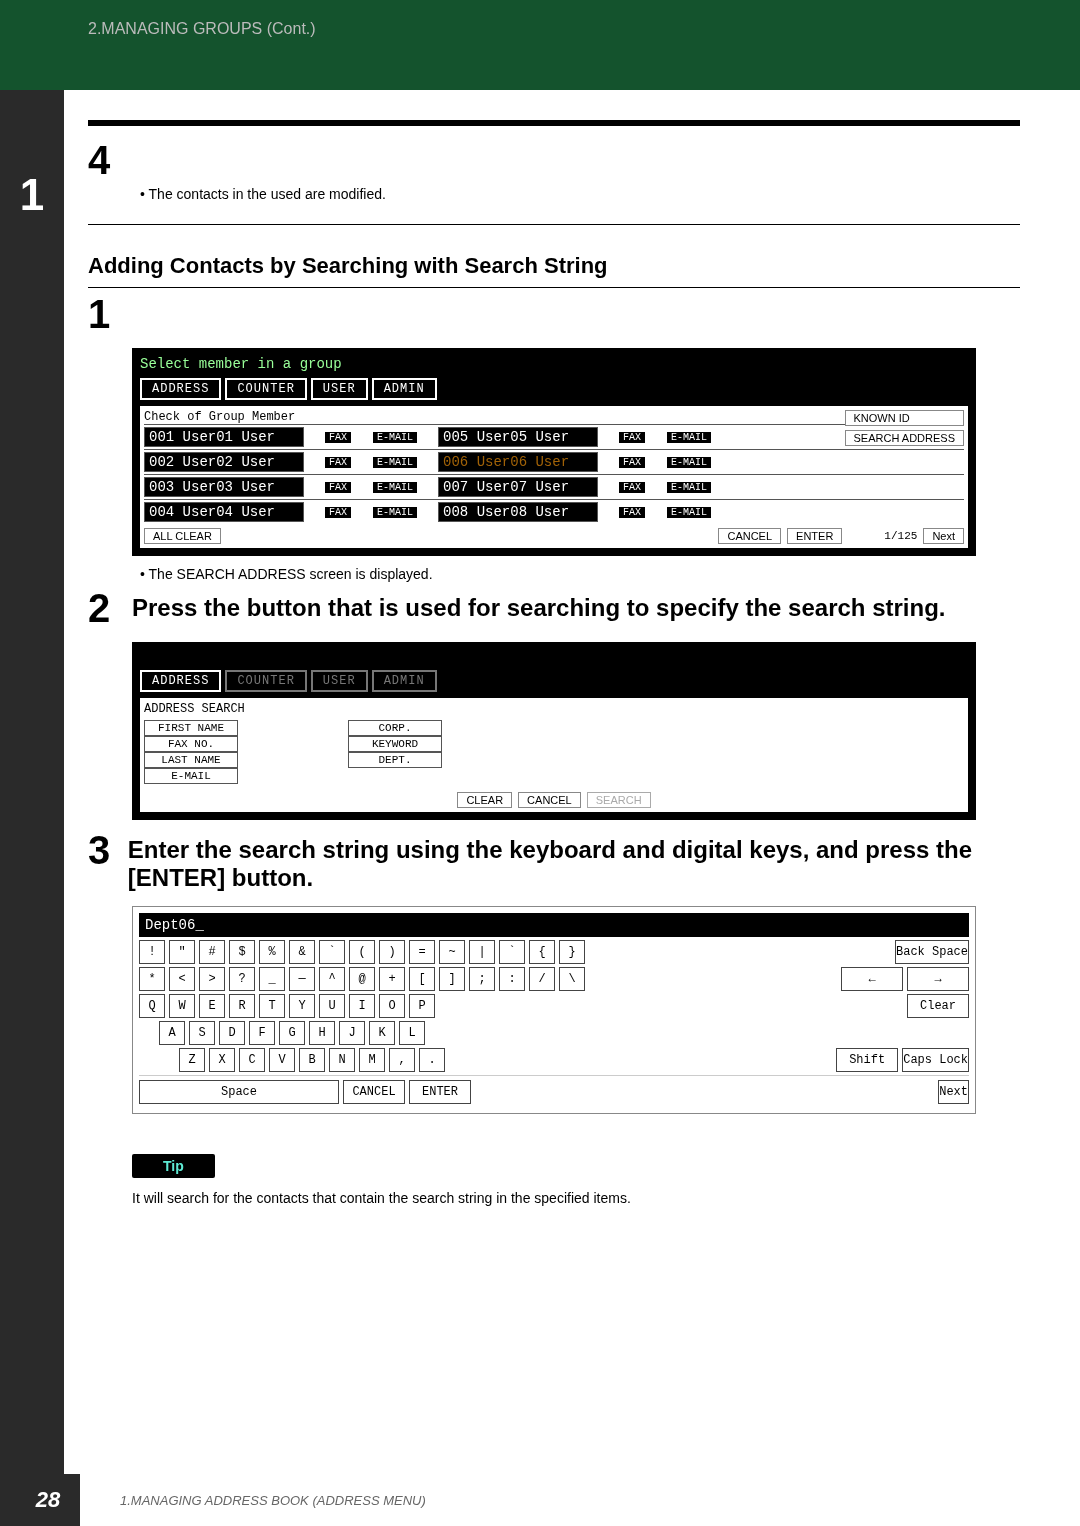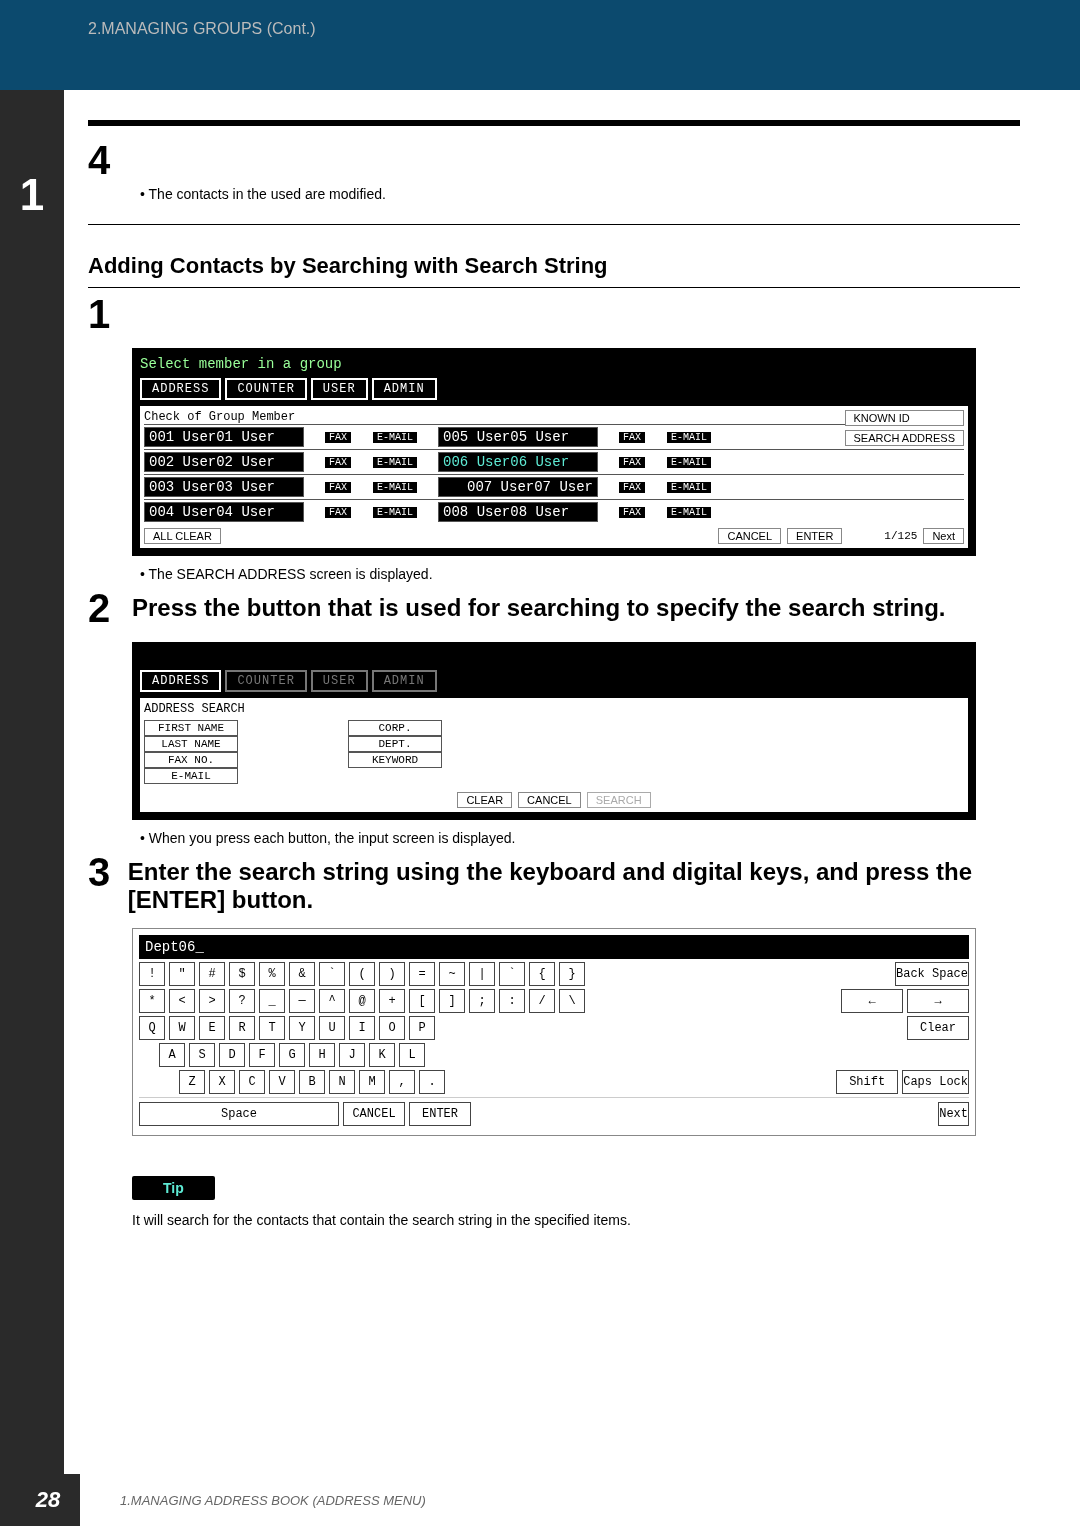--- a/index.html
+++ b/index.html
@@ -4,21 +4,21 @@
 <style>
   * { box-sizing: border-box; margin: 0; padding: 0; }
   body {
     font-family: Arial, Helvetica, sans-serif;
     background: #fff;
     width: 1080px;
     height: 1526px;
     position: relative;
   }
   .topbar {
-    background: #0c4a6e;
+    background: #14532d;
     color: #bbb;
     height: 90px;
     padding: 20px 0 0 88px;
     font-size: 16px;
   }
   .leftcol {
     position: absolute;
     left: 0;
     top: 90px;
     width: 64px;
@@ -157,29 +157,29 @@
             <span class="pill">FAX</span>
             <span class="pill">E-MAIL</span>
             <span class="memcell" style="border:1px solid #555;background:#000;color:#fff;padding:1px 4px;">005 User05 User</span>
             <span class="pill">FAX</span>
             <span class="pill">E-MAIL</span>
           </div>
           <div class="memrow">
             <span class="memcell" style="border:1px solid #555;background:#000;color:#fff;padding:1px 4px;">002 User02 User</span>
             <span class="pill">FAX</span>
             <span class="pill">E-MAIL</span>
-            <span class="memcell" style="border:1px solid #555;background:#000;color:#5eead4;padding:1px 4px;">006 User06 User</span>
+            <span class="memcell" style="border:1px solid #555;background:#000;color:#a16207;padding:1px 4px;">006 User06 User</span>
             <span class="pill">FAX</span>
             <span class="pill">E-MAIL</span>
           </div>
           <div class="memrow">
             <span class="memcell" style="border:1px solid #555;background:#000;color:#fff;padding:1px 4px;">003 User03 User</span>
             <span class="pill">FAX</span>
             <span class="pill">E-MAIL</span>
-            <span class="memcell" style="border:1px solid #555;background:#000;color:#fff;padding:1px 4px;text-align:right;">007 User07 User</span>
+            <span class="memcell" style="border:1px solid #555;background:#000;color:#fff;padding:1px 4px;">007 User07 User</span>
             <span class="pill">FAX</span>
             <span class="pill">E-MAIL</span>
           </div>
           <div class="memrow">
             <span class="memcell" style="border:1px solid #555;background:#000;color:#fff;padding:1px 4px;">004 User04 User</span>
             <span class="pill">FAX</span>
             <span class="pill">E-MAIL</span>
             <span class="memcell" style="border:1px solid #555;background:#000;color:#fff;padding:1px 4px;">008 User08 User</span>
             <span class="pill">FAX</span>
             <span class="pill">E-MAIL</span>
@@ -215,40 +215,39 @@
       <span class="tab dim">ADMIN</span>
     </div>
     <div class="searchpanel">
       <div style="font-size:12px;">ADDRESS SEARCH</div>
       <div id="form2rows">
           <div class="formrow">
             <span class="formlabel">FIRST NAME</span>
             <span class="formlabel">CORP.</span>
           </div>
           <div class="formrow">
+            <span class="formlabel">FAX NO.</span>
+            <span class="formlabel">KEYWORD</span>
+          </div>
+          <div class="formrow">
             <span class="formlabel">LAST NAME</span>
             <span class="formlabel">DEPT.</span>
-          </div>
-          <div class="formrow">
-            <span class="formlabel">FAX NO.</span>
-            <span class="formlabel">KEYWORD</span>
           </div>
           <div class="formrow">
             <span class="formlabel">E-MAIL</span>
           </div>
         </div>
       <div class="btmrow" style="justify-content:center;">
         <span class="btn">CLEAR</span>
         <span class="btn">CANCEL</span>
         <span class="btn" style="color:#aaa;border-color:#aaa;">SEARCH</span>
       </div>
     </div>
   </div>
 
-  <div class="bullet">When you press each button, the input screen is displayed.</div>
 
   
   <div class="step-row">
     <div class="step-num">3</div>
     <div class="step-title">Enter the search string using the keyboard and digital keys, and press the [ENTER] button.</div>
   </div>
 
   
   <div class="keyboard">
     <div class="kbtitle">Dept06_</div>

